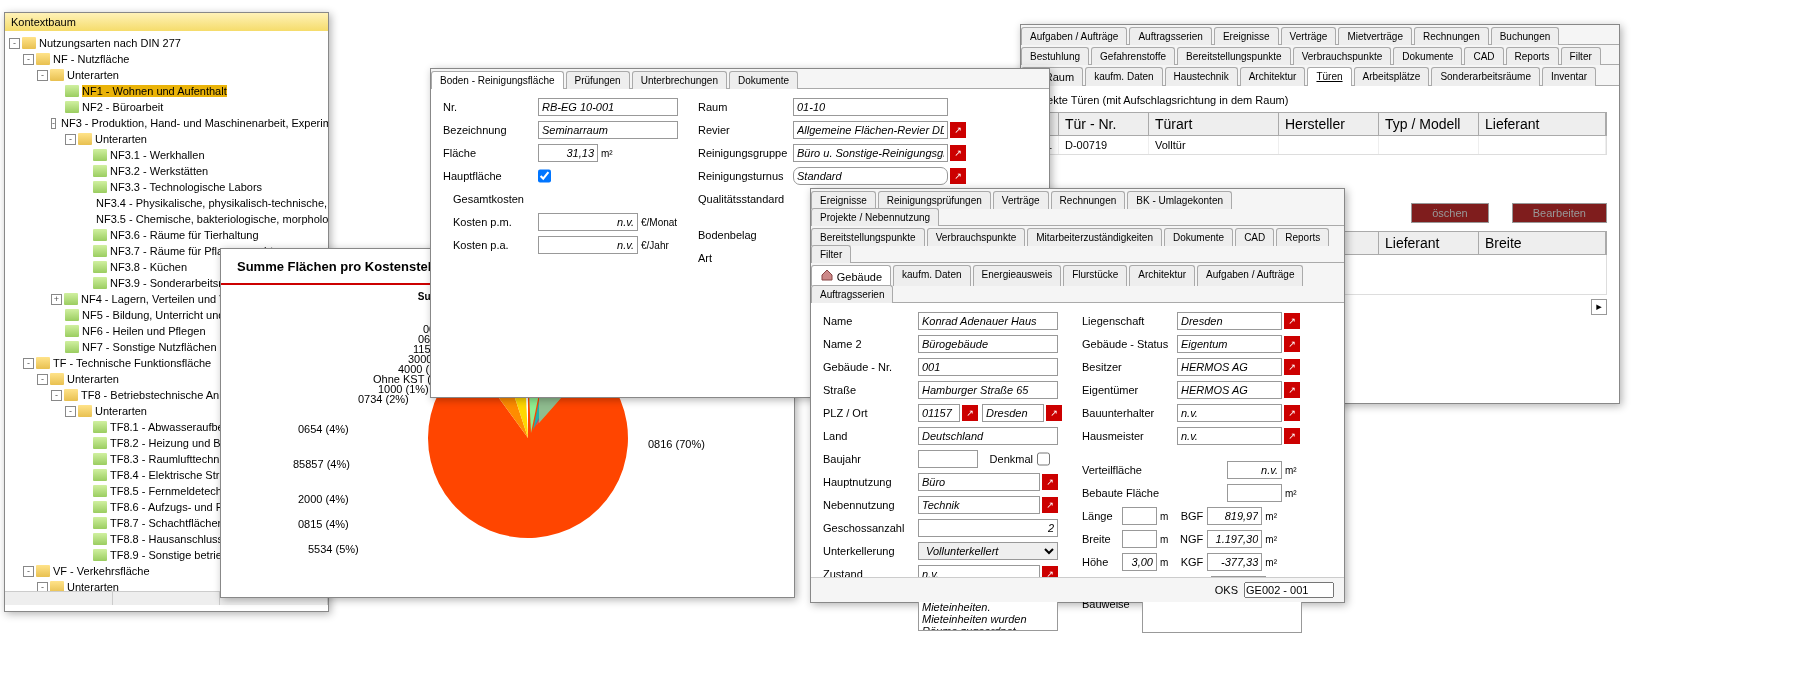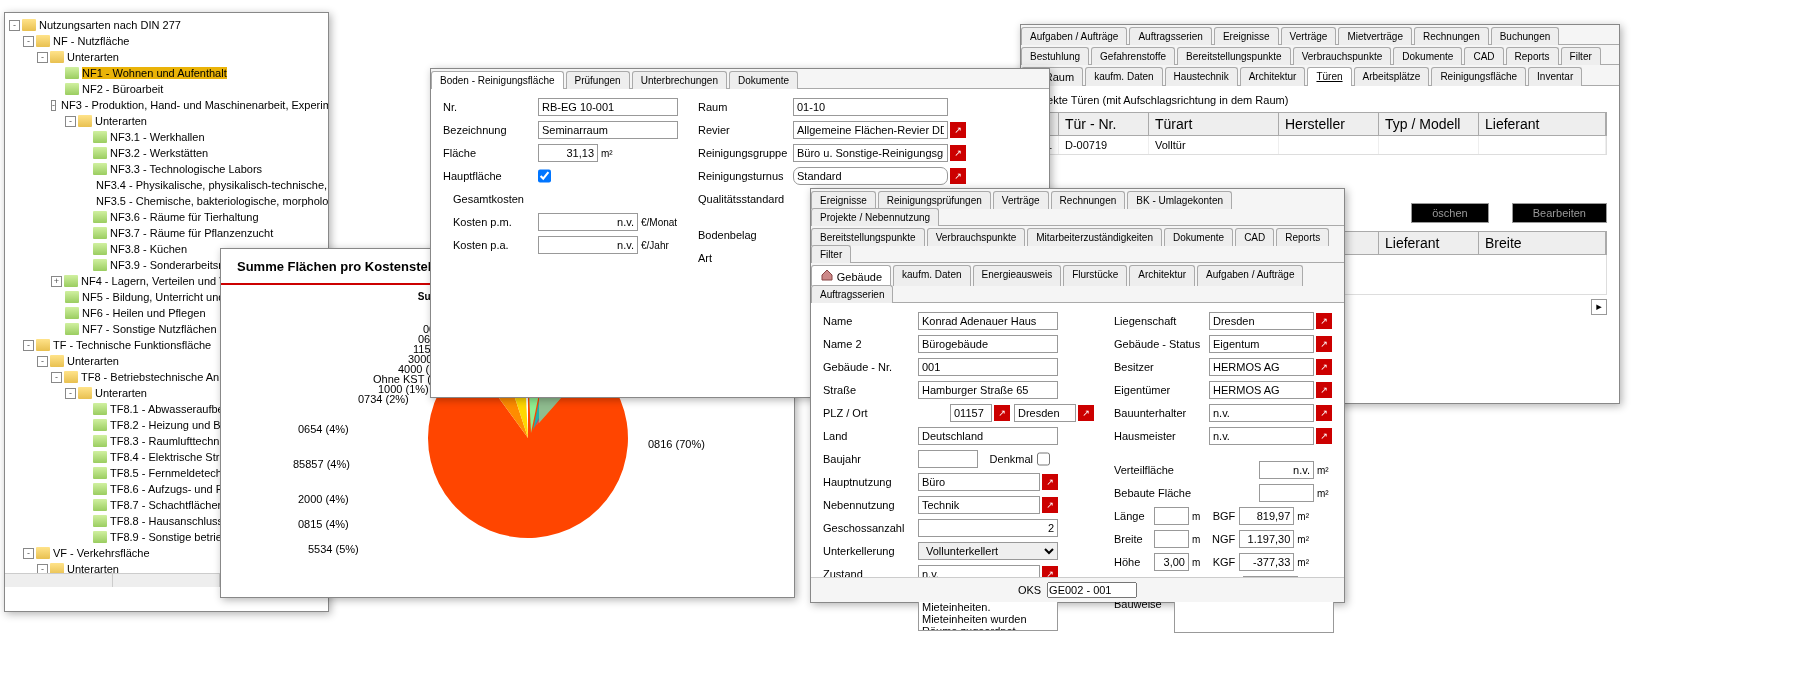--- a/index.html
+++ b/index.html
@@ -24,43 +24,44 @@
 #chart .logo{color:#c00;font-weight:bold;font-size:16px;letter-spacing:-1px;}
 #chart .ct{text-align:center;font-size:10px;font-weight:bold;padding:6px;}
 #piec{display:block;margin:0 auto;}
 
 .tabs{display:flex;flex-wrap:wrap;border-bottom:1px solid #aaa;background:#f5f5f5;padding-top:2px;}
 .tab{padding:3px 8px;border:1px solid #aaa;border-bottom:none;margin-right:2px;margin-bottom:-1px;background:#eee;border-radius:3px 3px 0 0;cursor:pointer;white-space:nowrap;font-size:10px;}
 .tab.act{background:#fff;font-weight:normal;}
 .form{padding:8px 12px;}
 .row{display:flex;align-items:center;margin-bottom:3px;height:20px;}
 .row label{width:95px;font-size:11px;}
-.row input,.row select,.row textarea{border:1px solid #999;padding:1px 3px;font-size:11px;height:18px;}
+.row input,.row select,.row textarea{border:1px solid #999;padding:1px 3px;font-size:11px;height:18px;font-style:italic;}
 .rbtn{width:16px;height:16px;background:#c00;color:#fff;margin-left:2px;display:inline-flex;align-items:center;justify-content:center;cursor:pointer;font-size:9px;}
 .cols{display:flex;gap:20px;}
 
 #boden{left:430px;top:68px;width:620px;height:330px;}
 
 #turen{left:1020px;top:24px;width:600px;height:380px;}
 .thdr{display:flex;background:#eee;border:1px solid #aaa;}
 .thdr div{padding:3px 6px;border-right:1px solid #aaa;font-size:14px;}
 .trow{display:flex;border:1px solid #ddd;border-top:none;}
 .trow div{padding:3px 6px;border-right:1px solid #eee;font-size:11px;}
-.btn{padding:3px 20px;border:1px solid #999;background:#000000;cursor:pointer;font-size:11px;}
+.btn{padding:3px 20px;border:1px solid #999;background:#7f1d1d;cursor:pointer;font-size:11px;}
 
 #geb{left:810px;top:188px;width:535px;height:415px;z-index:10;}
 .unit{margin-left:3px;font-size:10px;}
 .homeico{width:14px;height:12px;display:inline-block;}
 textarea{resize:none;height:44px!important;width:140px;}
-.statusbar{position:absolute;bottom:0;right:0;padding:4px 10px;font-size:11px;display:flex;align-items:center;gap:6px;border-top:1px solid #ccc;width:100%;justify-content:center;background:#f5f5f5;}
+.statusbar{position:absolute;bottom:0;right:0;padding:4px 10px;font-size:11px;display:flex;align-items:center;gap:6px;border-top:1px solid #ccc;width:100%;justify-content:flex-end;background:#f5f5f5;}
 </style>
 </head>
 <body>
 
 <div id="tree" class="panel">
+ <div class="titlebar">Kontextbaum</div>
  <div class="body">
   <div class="tn" style="padding-left:0">
         <span class="exp">-</span>
         <span class="ico fold"></span>
         <span class="lbl">Nutzungsarten nach DIN 277</span>
       </div>
   <div class="tn" style="padding-left:14px">
         <span class="exp">-</span>
         <span class="ico fold"></span>
         <span class="lbl">NF - Nutzfläche</span>
@@ -275,21 +276,21 @@
  </div>
  <div class="tabs">
   <div class="tab"><svg width="12" height="10">
           <rect width="12" height="10" fill="#8b6"></rect>
         </svg> <span>Raum</span></div>
   <div class="tab">kaufm. Daten</div>
   <div class="tab">Haustechnik</div>
   <div class="tab">Architektur</div>
   <div class="tab act" style="text-decoration:underline">Türen</div>
   <div class="tab">Arbeitsplätze</div>
-  <div class="tab">Reinigungsfläche</div>
+  <div class="tab">Sonderarbeitsräume</div>
   <div class="tab">Inventar</div>
  </div>
  <div class="form">
   <div style="margin-bottom:6px">Direkte Türen (mit Aufschlagsrichtung in dem Raum)</div>
   <div class="thdr">
    <div style="width:25px"></div>
    <div style="width:90px">Tür - Nr.</div>
    <div style="width:130px">Türart</div>
    <div style="width:100px">Hersteller</div>
    <div style="width:100px">Typ / Modell</div>
@@ -439,21 +440,21 @@
    <div class="row">
           <label>Gebäude - Nr.</label>
           <input style="width: 140px;" value="001">
         </div>
    <div class="row">
           <label>Straße</label>
           <input style="width: 140px;" value="Hamburger Straße 65">
         </div>
    <div class="row">
           <label>PLZ / Ort</label>
-          <input style="width: 42px; margin-left: 32px;" value="01157">
+          <input style="width: 42px;" value="01157">
           <span class="rbtn">↗</span>
           <input style="width: 62px; margin-left: 4px;" value="Dresden">
           <span class="rbtn">↗</span>
         </div>
    <div class="row">
           <label>Land</label>
           <input style="width: 140px;" value="Deutschland">
         </div>
    <div class="row">
           <label>Baujahr</label>

